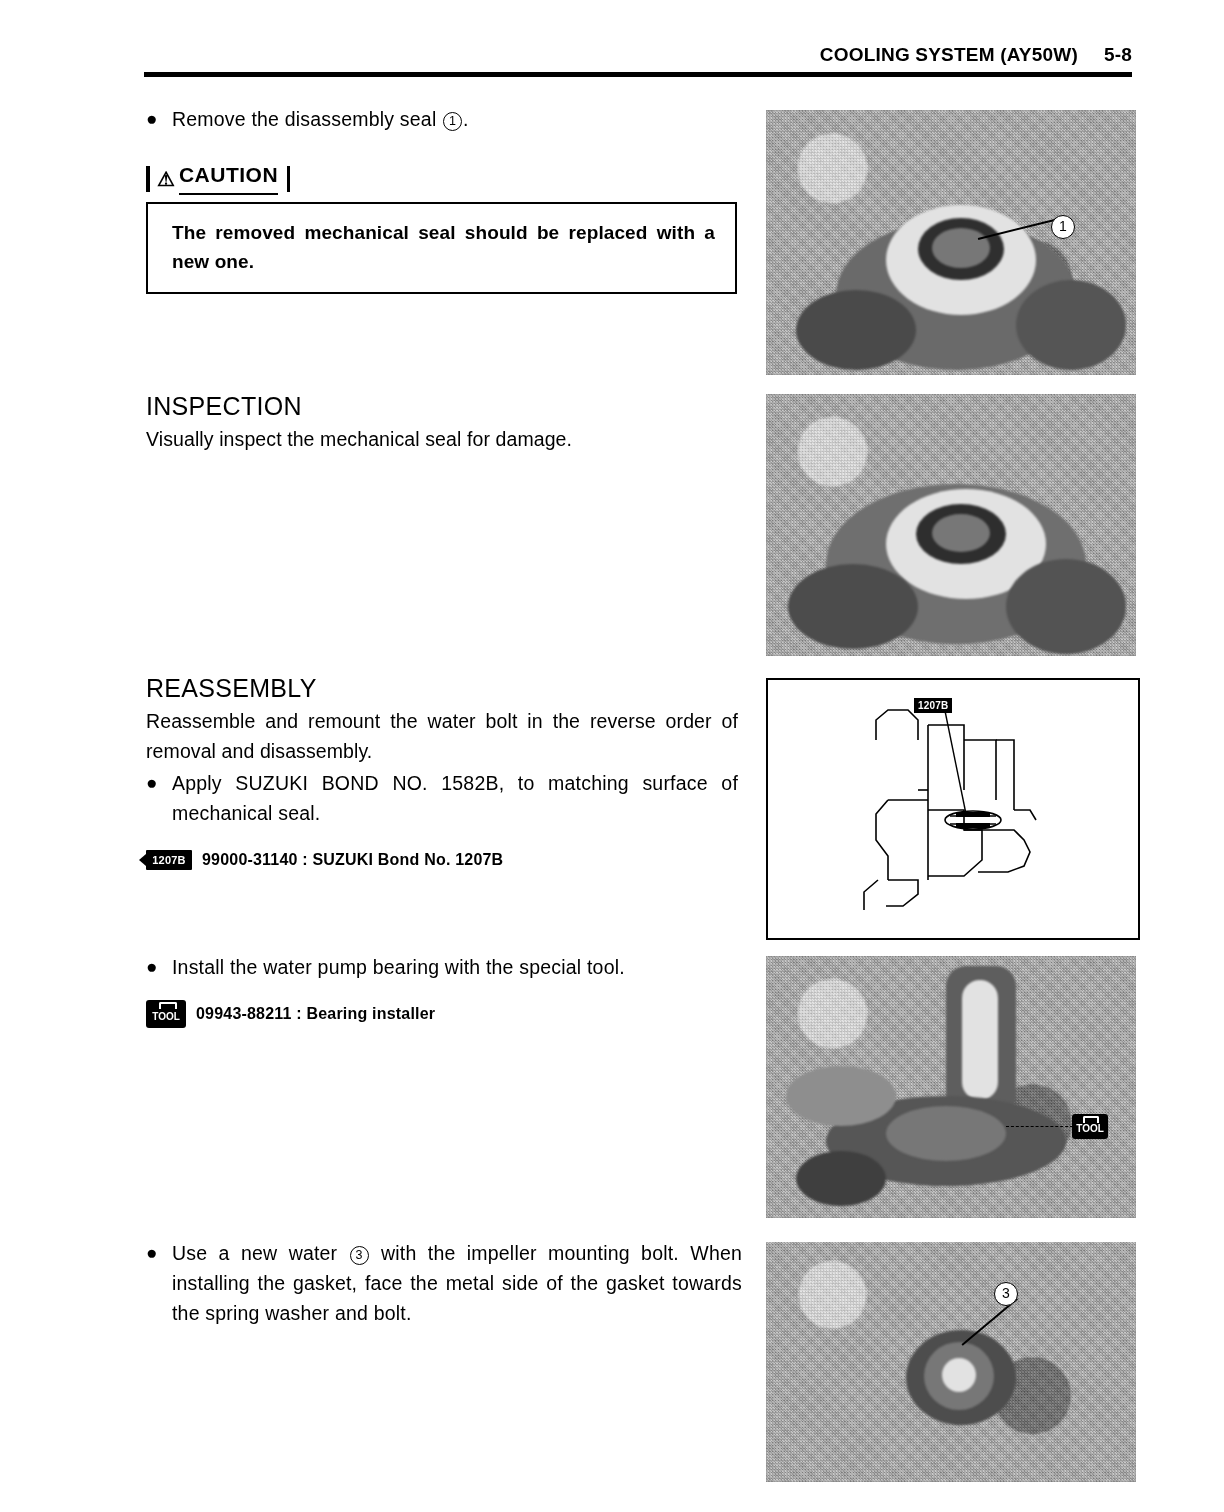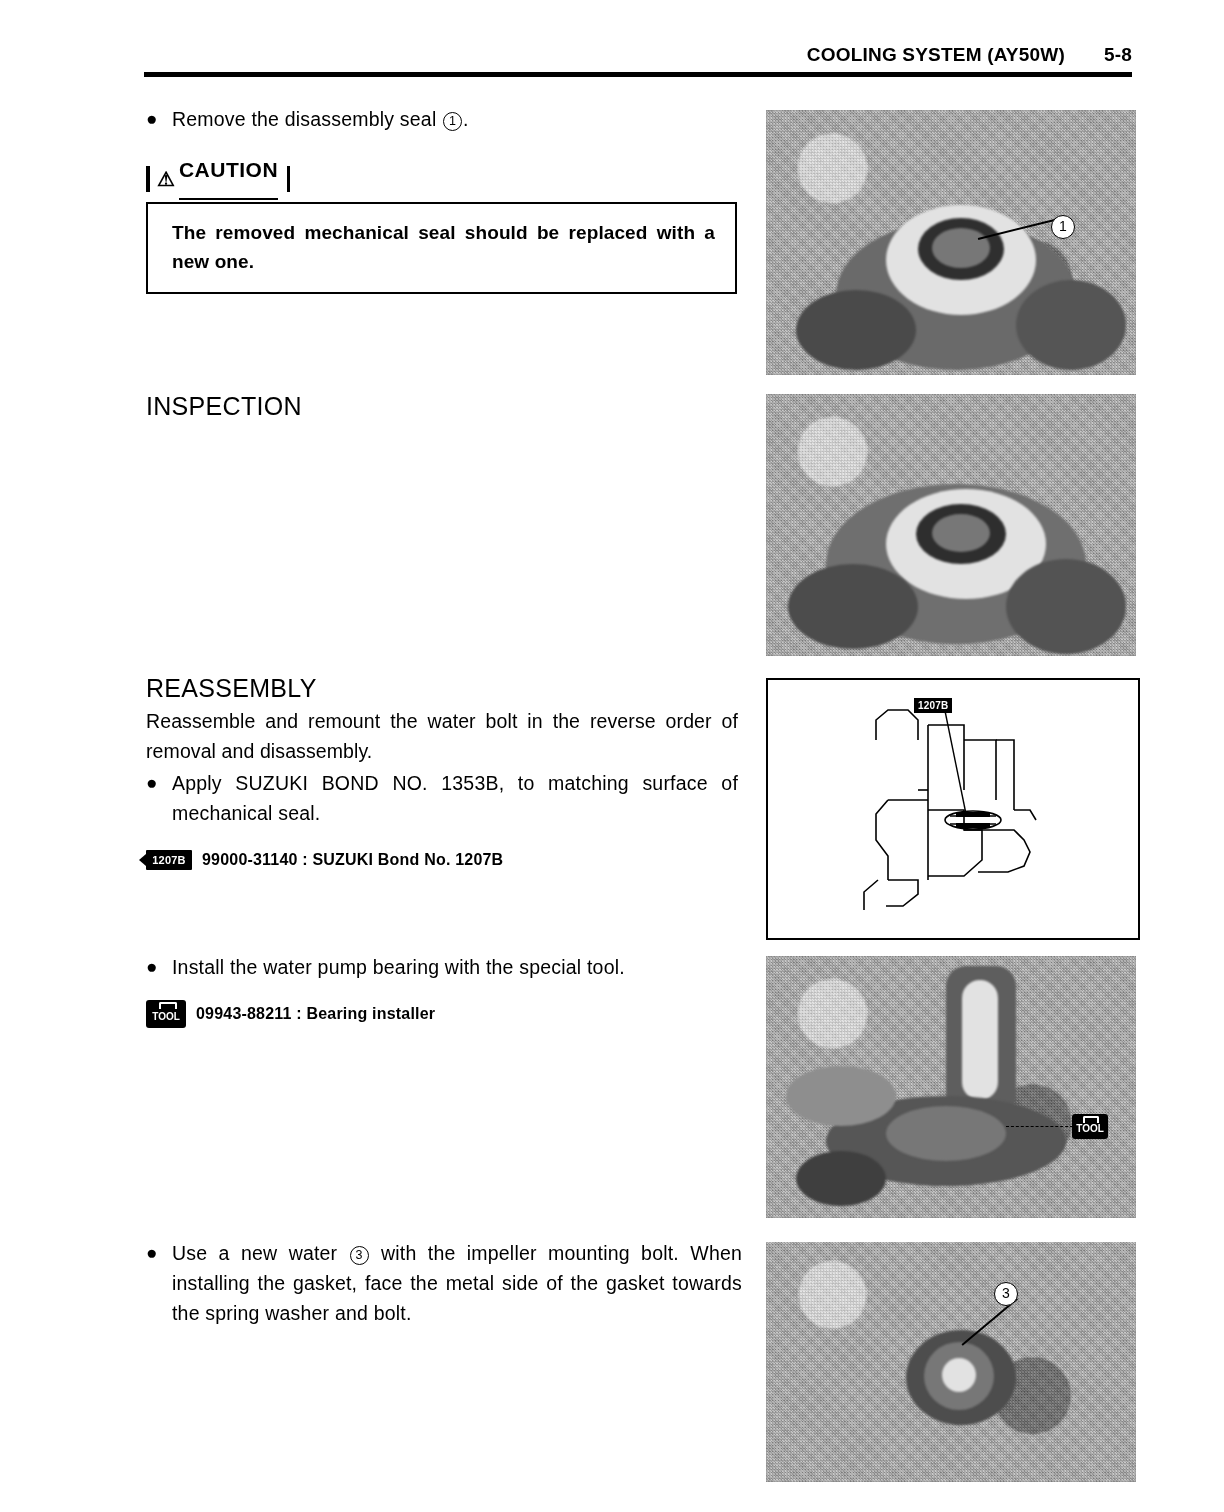--- a/index.html
+++ b/index.html
@@ -35,21 +35,21 @@
     font-weight: bold;
     letter-spacing: 0.2px;
     white-space: nowrap;
     font-family: "Liberation Sans", sans-serif;
   }
   .header-title {
     display: inline-block;
   }
   .header-page {
     display: inline-block;
-    margin-left: 39px;
+    margin-left: 26px;
   }
   .header-rule {
     position: absolute;
     left: 0;
     right: 0;
     top: 28px;
     height: 5px;
     background: #000;
   }
 
@@ -108,21 +108,21 @@
     font-size: 20px;
     font-weight: bold;
     line-height: 20px;
     margin-right: 4px;
   }
   .caution-label {
     font-size: 21px;
     font-weight: bold;
     letter-spacing: 0.5px;
     border-bottom: 2px solid #000;
-    padding-bottom: 16px;
+    padding-bottom: 6px;
   }
   .caution-bar-r {
     width: 3px;
     height: 26px;
     background: #000;
     margin-left: 9px;
   }
   .caution-box {
     margin-top: 8px;
     border: 2px solid #000;
@@ -352,29 +352,30 @@
         <div class="caution-bar-r"></div>
       </div>
       <div class="caution-box">
         <div class="caution-text">The removed mechanical seal should be replaced with a new one.</div>
       </div>
     </div>
   </div>
 
   <div class="section" style="top: 392px;">
     <div class="section-title">INSPECTION</div>
+    <div class="body-text">Visually inspect the mechanical seal for damage.</div>
   </div>
 
   <div class="section" style="top: 674px;">
     <div class="section-title">REASSEMBLY</div>
     <div class="body-text justify" style="width: 592px;">Reassemble and remount the water bolt in the reverse order of removal and disassembly.</div>
 
     <div class="bullet-line" style="margin-top: 2px; width: 592px;">
       <span class="bullet-dot">●</span>
-      <span class="bullet-text justify" style="text-align: justify;">Apply SUZUKI BOND NO. 1353B, to matching surface of mechanical seal.</span>
+      <span class="bullet-text justify" style="text-align: justify;">Apply SUZUKI BOND NO. 1582B, to matching surface of mechanical seal.</span>
     </div>
 
     <div class="spec-line">
       <span class="badge badge-bond">1207B</span>
       <span class="spec-text">99000-31140 : SUZUKI Bond No. 1207B</span>
     </div>
   </div>
 
   <div class="section" style="top: 952px;">
     <div class="bullet-line" style="width: 592px;">

